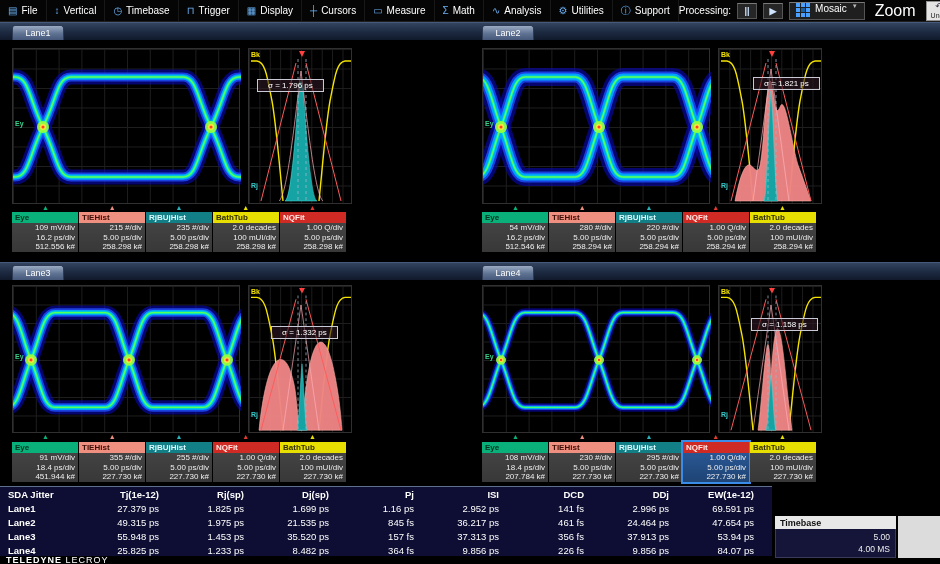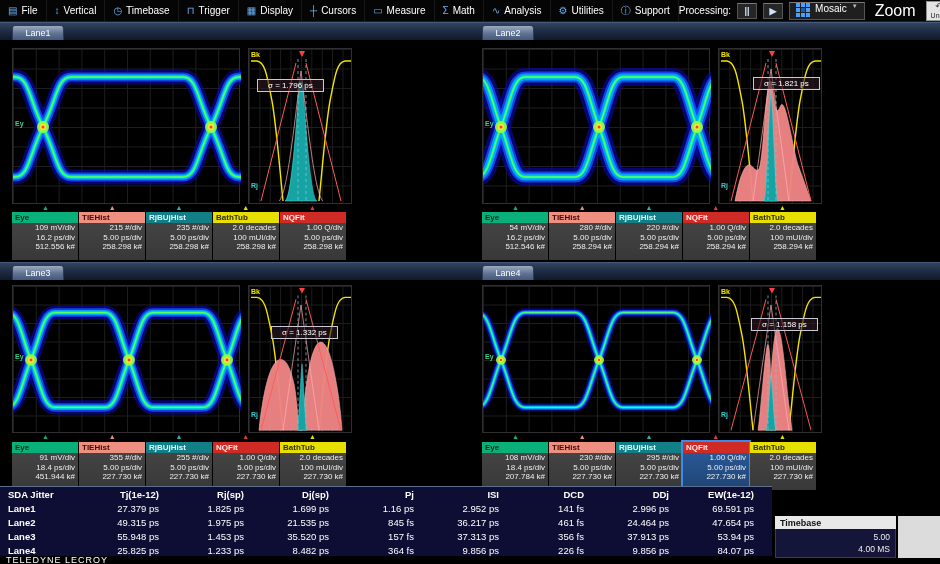--- a/index.html
+++ b/index.html
@@ -63,21 +63,21 @@
 .bk{left:2px;top:2px;color:#f5e400}
 .rj{left:2px;bottom:14px;color:#35c8c8}
 .sigma{position:absolute;z-index:4;border:1px solid #c9c9d6;background:rgba(45,25,35,.6);
   color:#fff;font-size:8px;padding:0 10px;white-space:nowrap;line-height:11px}
 
 .trirow{position:absolute;width:334px;height:8px;display:flex}
 .trirow span{flex:1;text-align:center;font-size:7px;line-height:8px}
 .tri::before{content:"▲"}
 .c-eye{color:#0ab07a}.c-tie{color:#ef8f7f}.c-rj{color:#2ab2ba}.c-bath{color:#e6df00}.c-nq{color:#e03a30}
 .descrow{position:absolute;display:flex;gap:1px}
-.desc{width:66px;height:48px;background:linear-gradient(#474747,#383838);overflow:hidden}
+.desc{width:66px;height:40px;background:linear-gradient(#474747,#383838);overflow:hidden}
 .desc .hd{height:11px;font-size:8px;font-weight:bold;padding:0 3px;display:flex;align-items:center;white-space:nowrap}
 .desc .ln{font-size:8px;color:#eee;text-align:right;padding-right:3px;line-height:9.5px;white-space:nowrap}
 .hd-eye{background:#0ab07a;color:#03331f}
 .hd-tie{background:#ef8f7f;color:#3d0d06}
 .hd-rj{background:#127f86;color:#d9fbff}
 .hd-bath{background:#e6df00;color:#332f00}
 .hd-nq{background:#cf2a24;color:#ffe9e7}
 .desc.sel{box-shadow:0 0 0 2px #3b8ce8;background:linear-gradient(#2c5d9e,#1f4475)}
 
 .jtable{position:absolute;top:486px;left:0;width:772px;height:70px;background:#0e0e34;
@@ -89,21 +89,21 @@
 
 .tbbox{position:absolute;right:44px;top:516px;width:121px;height:42px;z-index:4}
 .tbhd{height:13px;background:#e8e8e8;color:#111;font-size:9px;font-weight:bold;
   display:flex;align-items:center;padding:0 5px}
 .tbbody{height:29px;background:#15153a;border:1px solid #3a3a5a;border-top:none;
   font-size:8.5px;color:#eee;text-align:right;padding:2px 5px;line-height:12px}
 .corner{position:absolute;right:0;top:516px;width:42px;height:42px;background:#dcdcdc;z-index:4}
 
 .logo{position:absolute;bottom:0;left:6px;color:#fff;font-size:9px;line-height:8px;
   letter-spacing:1px;white-space:nowrap;z-index:6}
-.logo .b{font-weight:normal}
+.logo .b{font-weight:bold}
 </style>
 </head>
 <body>
 
 <div class="menubar">
   <div class="mi">
       <span class="mic">▤</span>
       <span>File</span>
     </div>
   <div class="mi">

